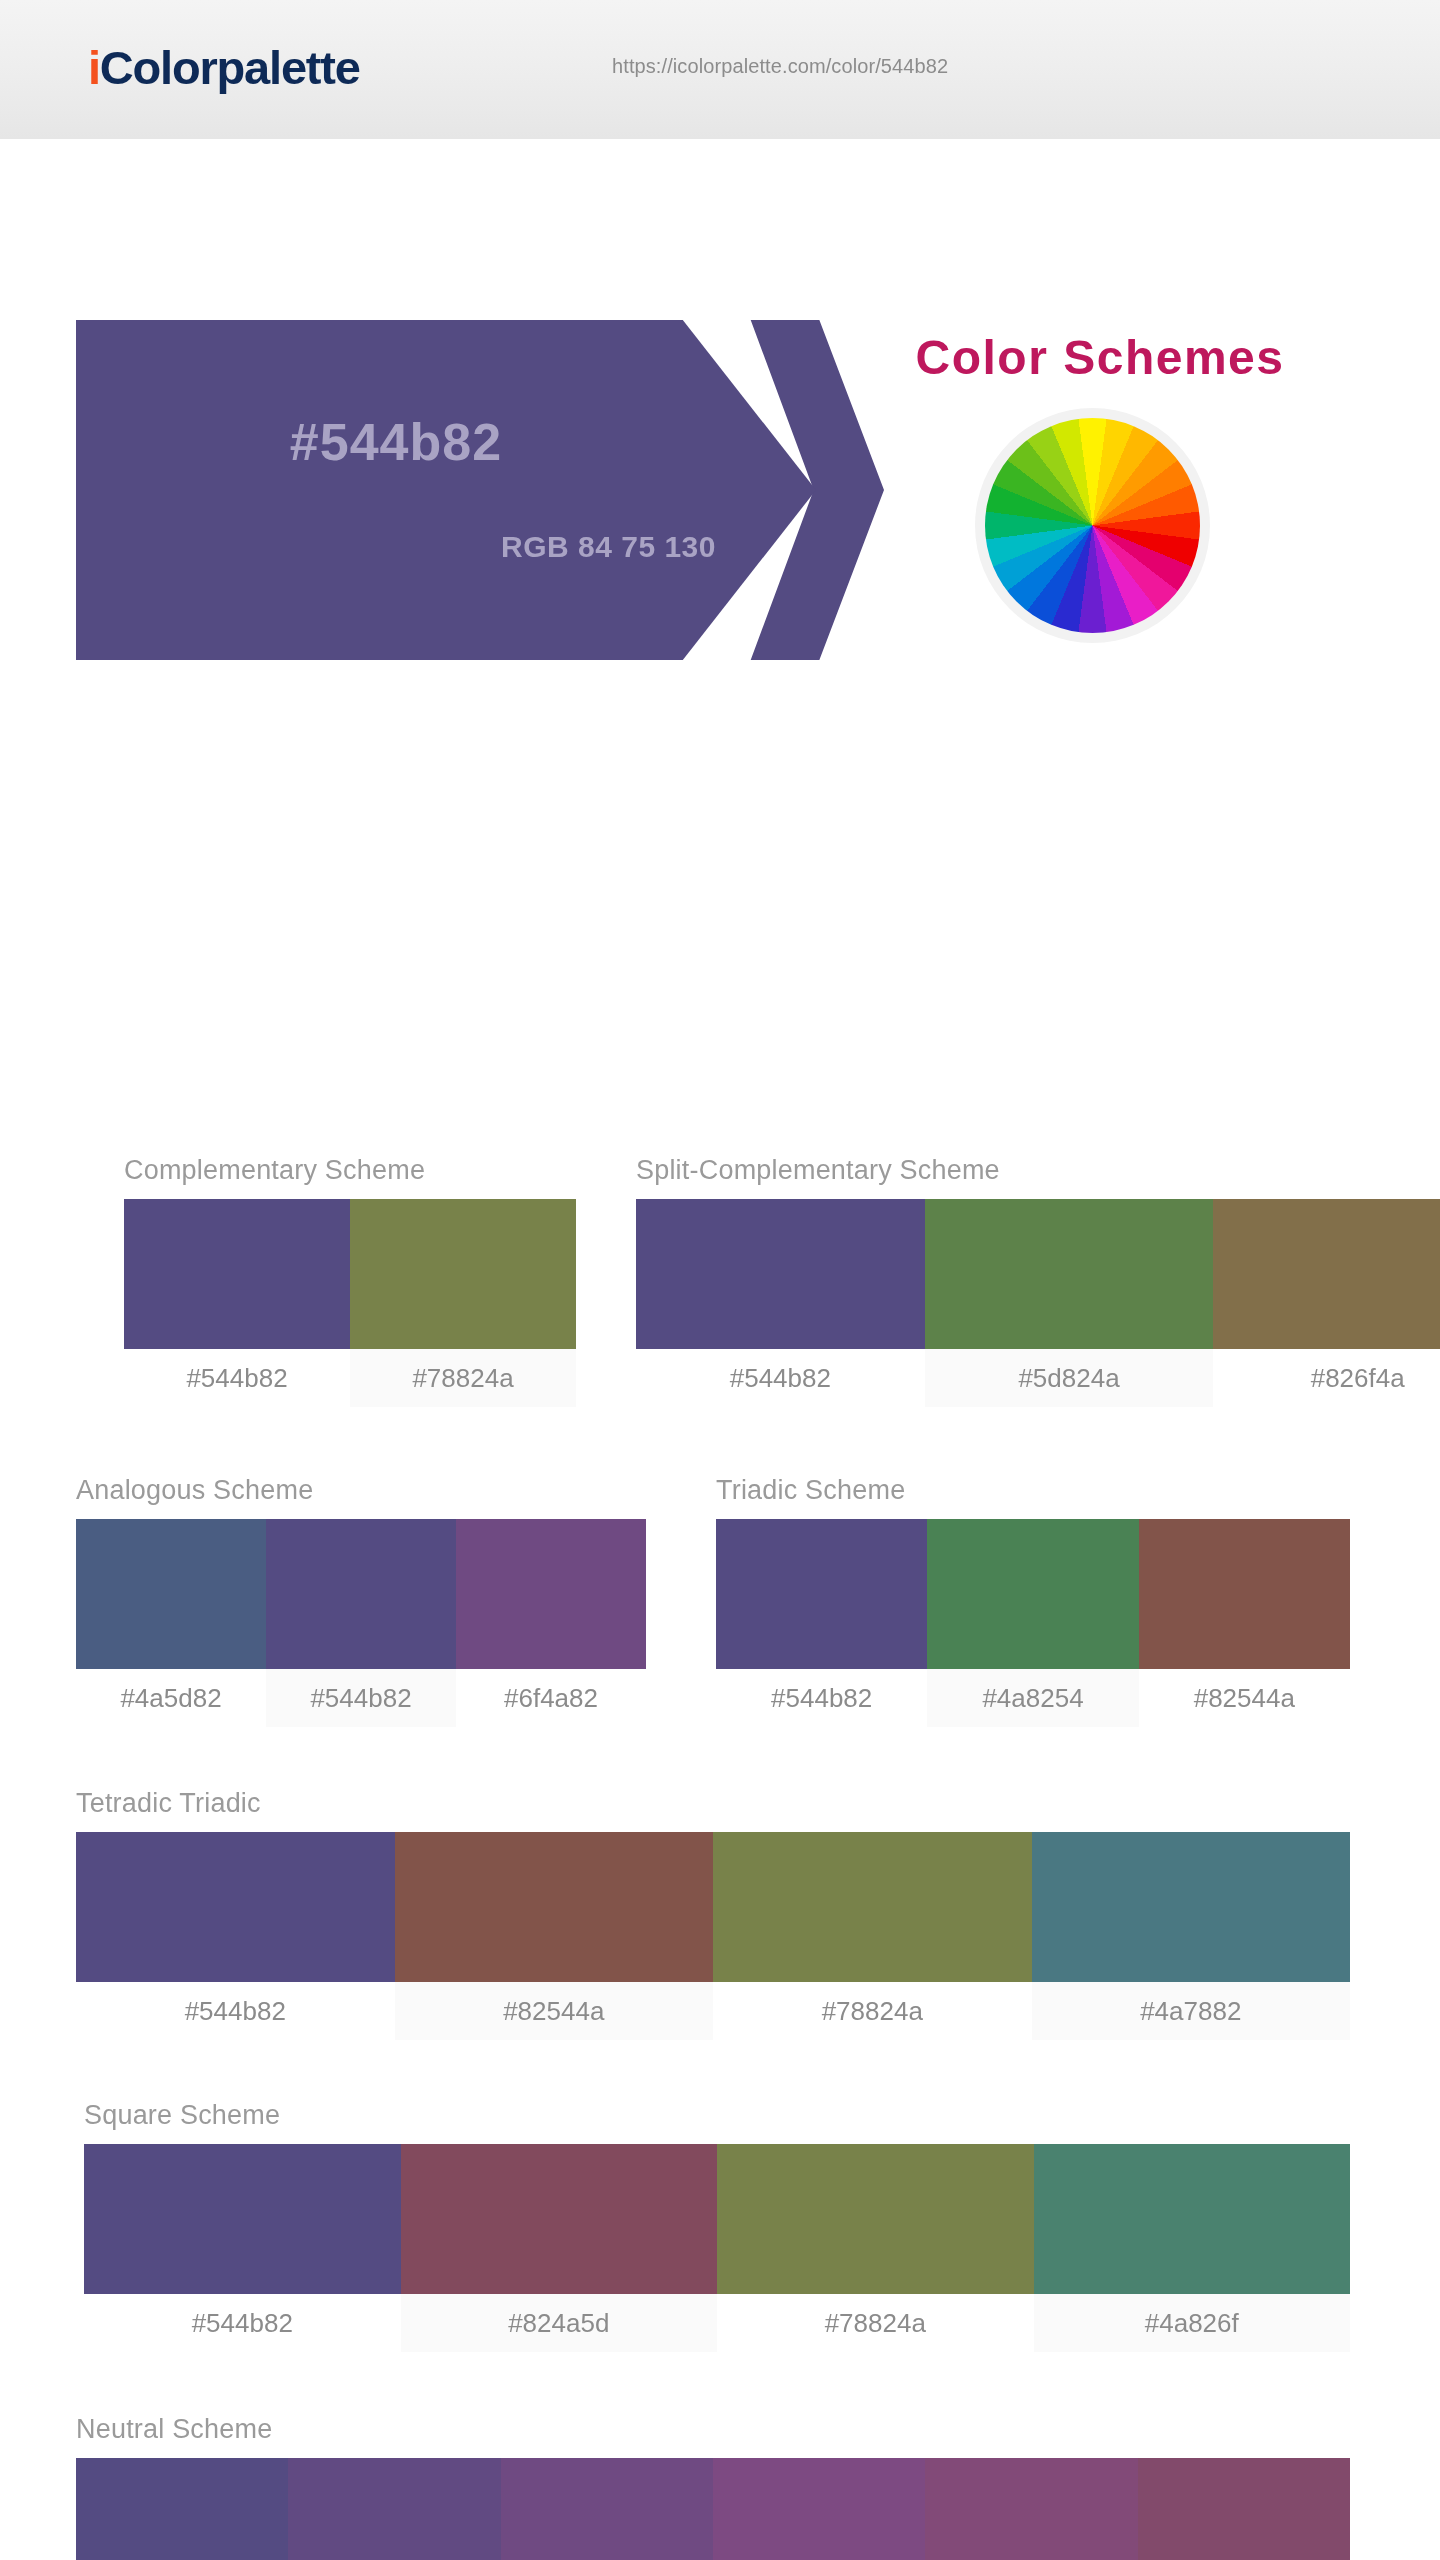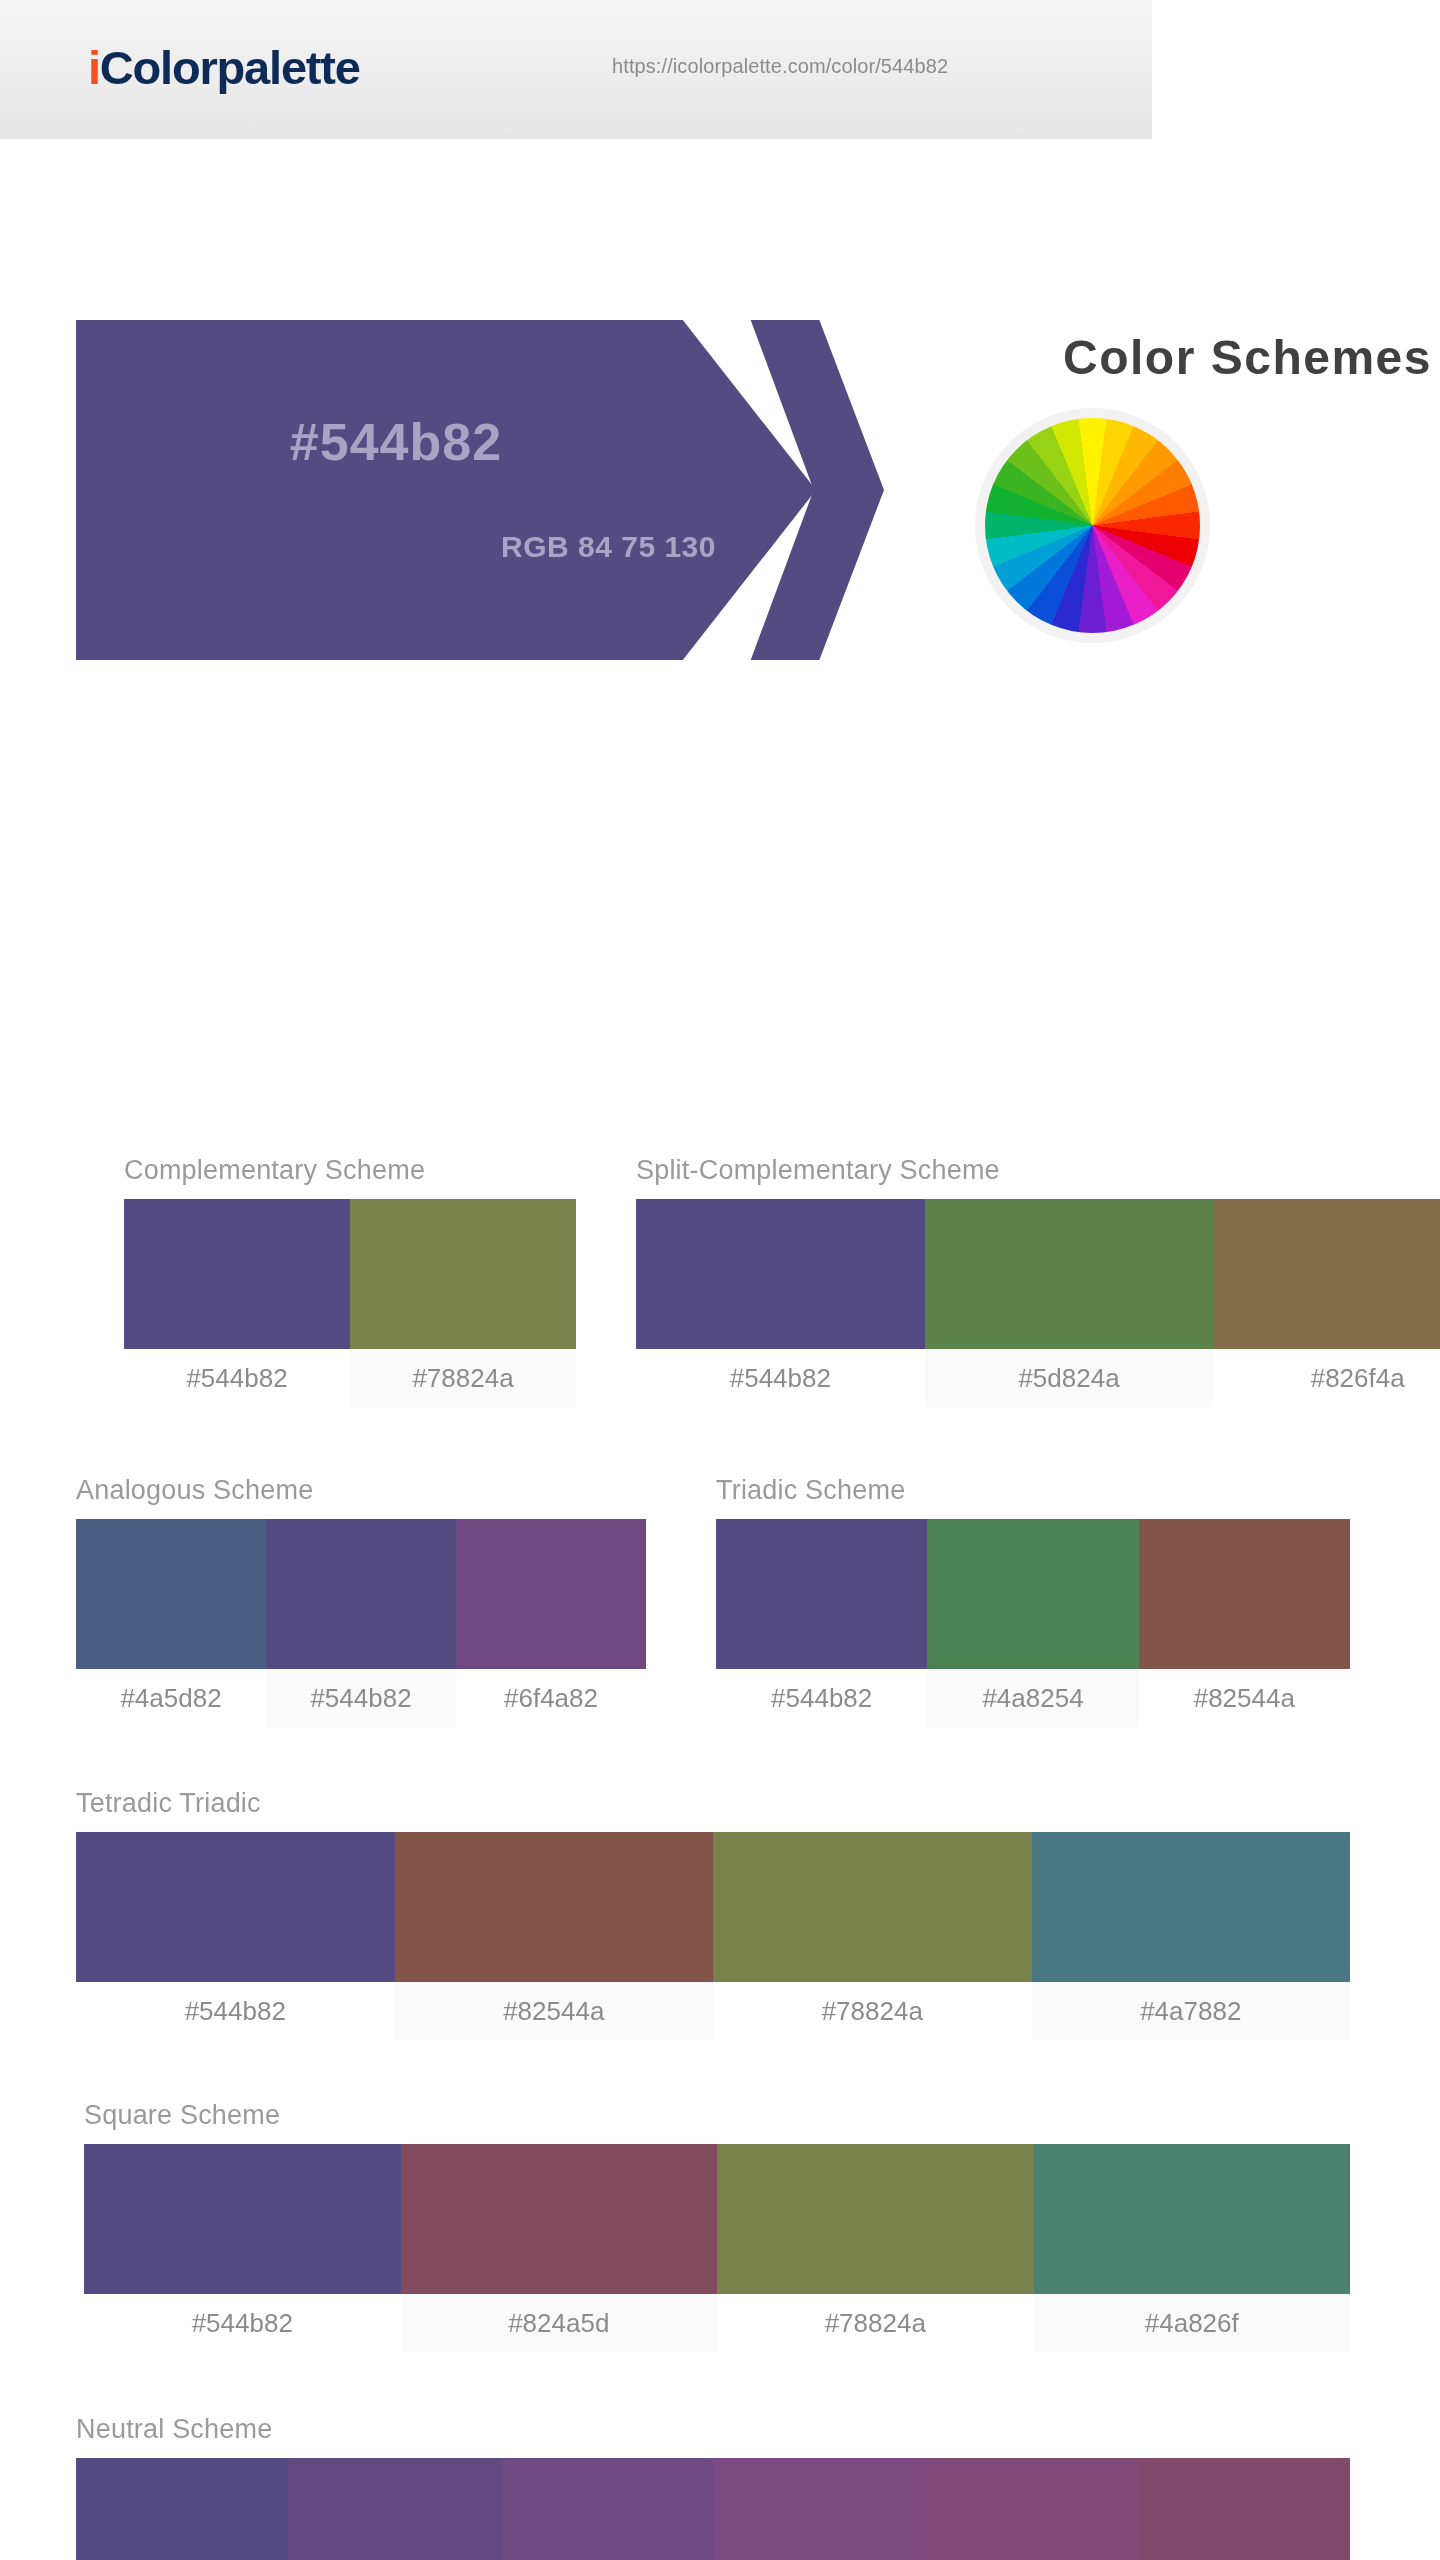--- a/index.html
+++ b/index.html
@@ -6,21 +6,21 @@
   html, body {
     width:1440px; height:2560px;
     background:#ffffff;
     font-family:"Liberation Sans", sans-serif;
     overflow:hidden;
   }
 
   
   .header {
     position:relative;
-    width:1152px; height:140px;
+    width:1440px; height:140px;
     background:linear-gradient(180deg,#f4f4f4 0%,#ededed 55%,#e6e6e6 100%);
     border-bottom:1px solid #ffffff;
   }
   .logo {
     position:absolute; left:88px; top:40px;
     font-size:47px; font-weight:bold; letter-spacing:-1.2px;
     white-space:nowrap;
   }
   .logo .logo-i { color:#f4511e; }
   .logo .logo-rest { color:#0e2a57; }
@@ -54,23 +54,23 @@
     font-size:52px; font-weight:bold; color:#a9a3c4;
     letter-spacing:1px;
   }
   .hero-rgb {
     position:absolute; left:76px; top:390px;
     width:640px; text-align:right;
     font-size:30px; font-weight:bold; color:#a9a3c4;
     letter-spacing:0.5px;
   }
   .schemes-title {
-    position:absolute; left:912px; top:190px;
-    width:520px; text-align:right;
-    font-size:48px; font-weight:bold; color:#404040;
+    position:absolute; left:840px; top:190px;
+    width:520px; text-align:center;
+    font-size:48px; font-weight:bold; color:#be185d;
     letter-spacing:1.5px;
   }
 
   
   .wheel-wrap {
     position:absolute; left:975px; top:268px;
     width:235px; height:235px;
     border-radius:50%;
     background:#f2f2f2;
     display:flex; align-items:center; justify-content:center;

